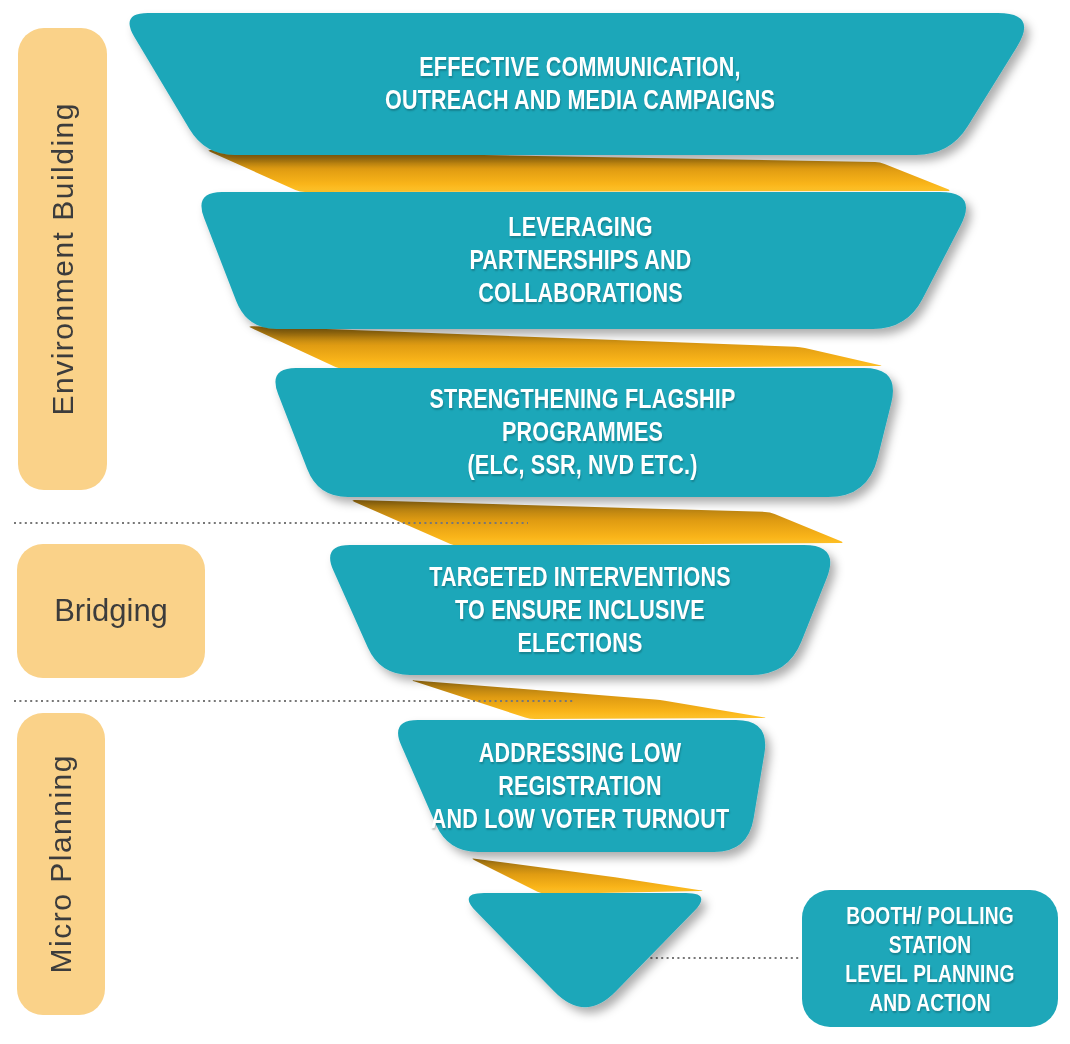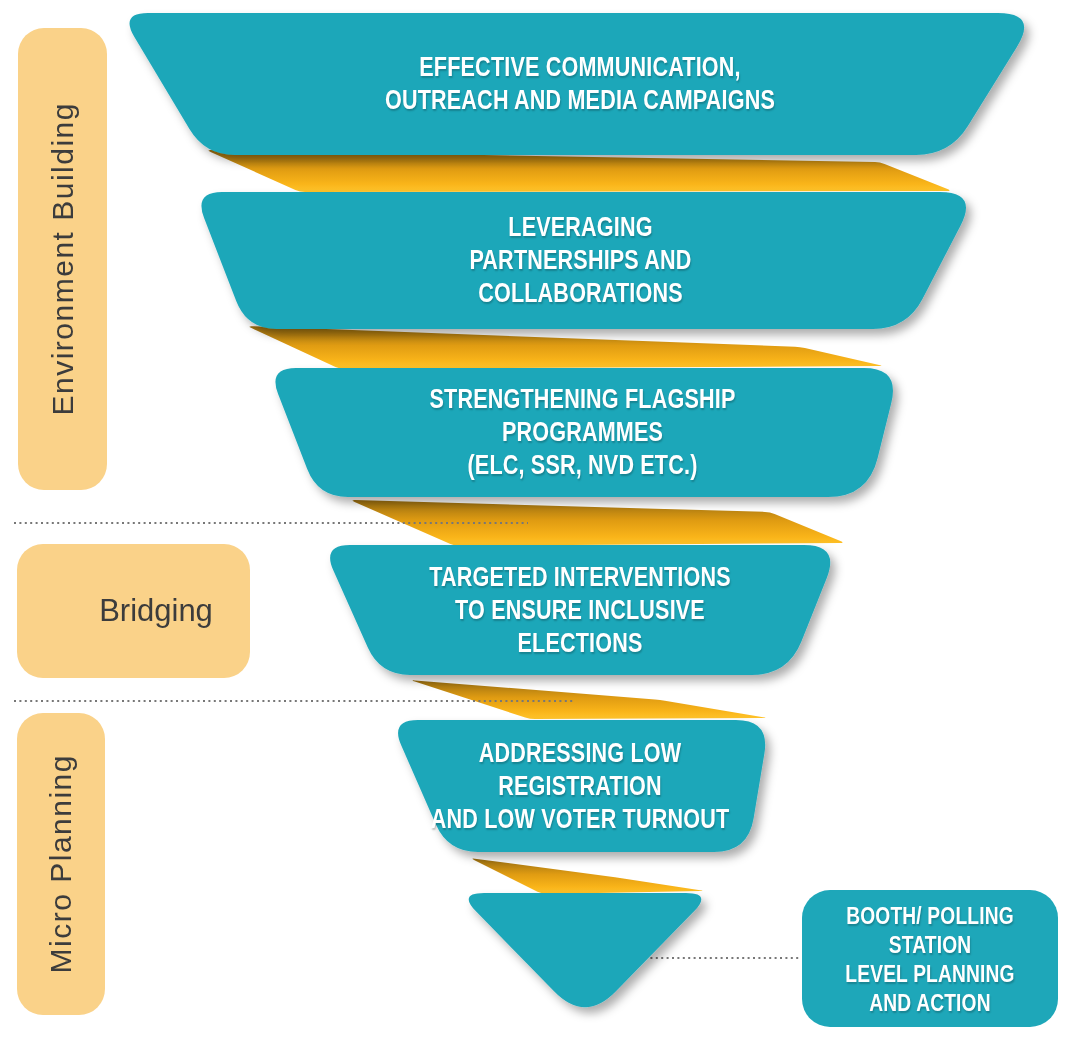--- a/index.html
+++ b/index.html
@@ -17,21 +17,21 @@
   
   .stage{
     position:absolute;background:var(--stage-fill,#FAD289);
     border-radius:26px;display:flex;align-items:center;justify-content:center;
     color:var(--stage-text,#3C3C3C);z-index:2;
   }
   .stage .vtext{
     writing-mode:vertical-rl;transform:rotate(180deg);
     font-size:30px;letter-spacing:1.5px;white-space:nowrap;font-weight:400;
   }
-  .stage.horiz{font-size:31px;line-height:44px;text-align:right;font-weight:400;padding-left:45px;}
+  .stage.horiz{font-size:31px;line-height:44px;text-align:right;font-weight:400;}
 
   
   .lvl{
     position:absolute;z-index:3;display:flex;flex-direction:column;
     align-items:center;justify-content:center;text-align:center;
     color:var(--level-text,#fff);font-weight:700;
     font-size:27px;line-height:33px;letter-spacing:.2px;
     transform:scaleX(.8);
     text-shadow:1px 2px 2px rgba(0,0,0,.22);
   }

